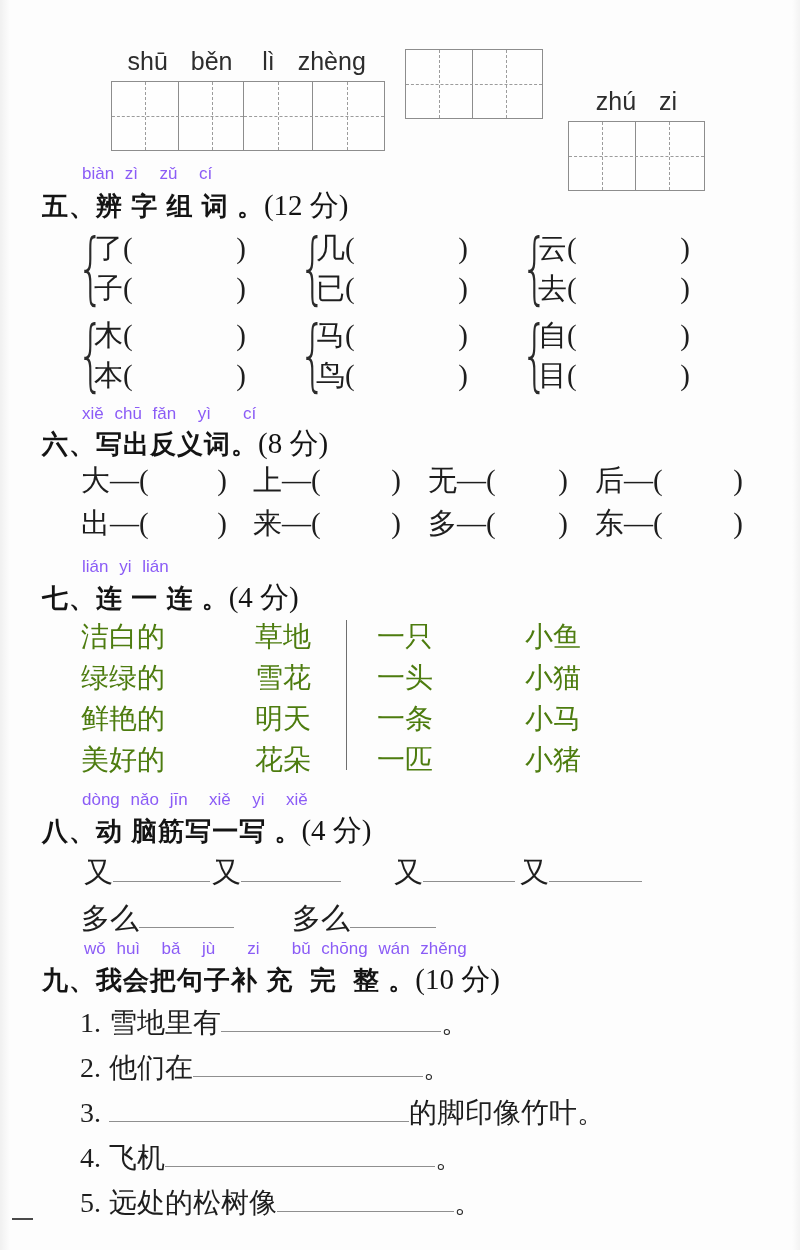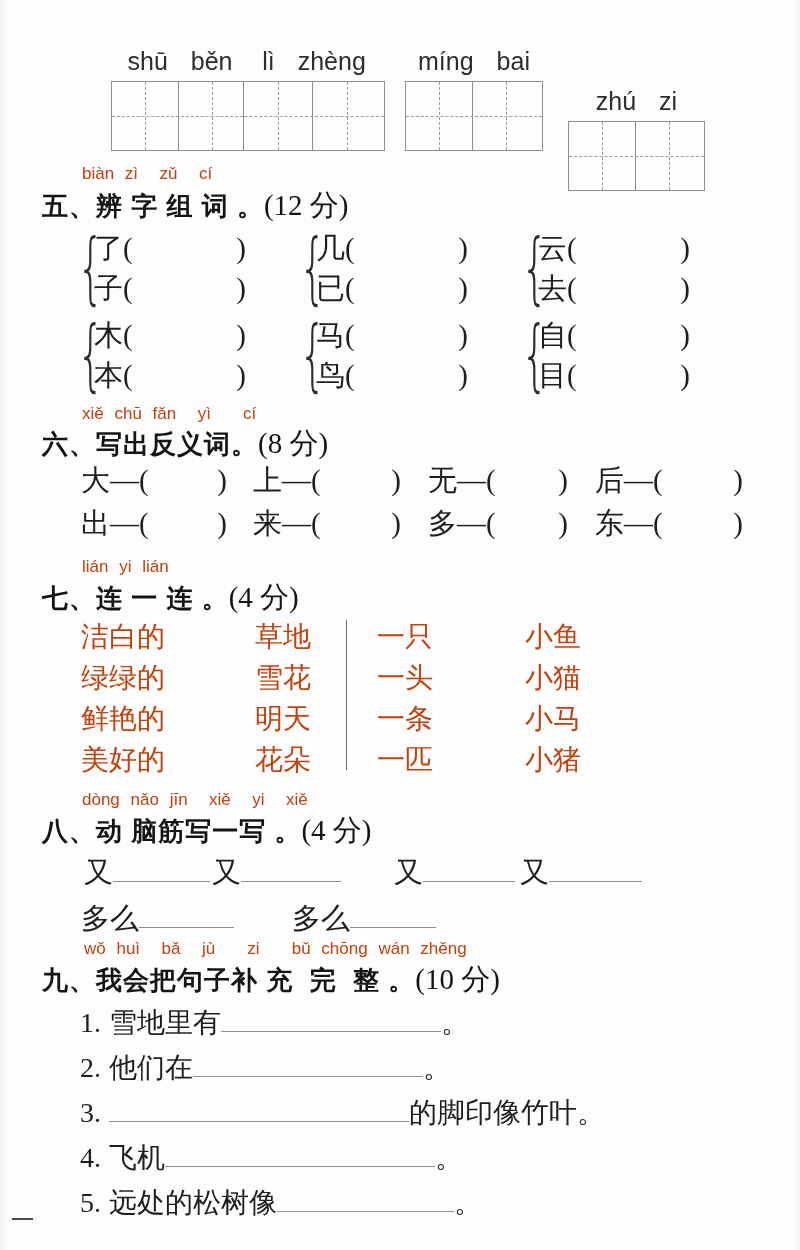--- a/index.html
+++ b/index.html
@@ -27,21 +27,21 @@
   .wgrid{position:relative;display:flex;border:1.6px solid #8d8d8d;margin-top:4px;background:#fefefe;}
   .wgrid::after{content:"";position:absolute;left:0;right:0;top:50%;border-top:1.4px dashed #9c9c9c;}
   .wcell{position:relative;width:66px;height:68px;border-right:1.6px solid #8d8d8d;}
   .wcell:last-child{border-right:none;}
   .wcell::before{content:"";position:absolute;left:50%;top:0;bottom:0;border-left:1.4px dashed #9c9c9c;}
 
   
   .pysm{
     position:absolute;
     font-family:"Liberation Sans","DejaVu Sans",sans-serif;
-    font-size:17px;color:#c2410c;word-spacing:6px;white-space:pre;
+    font-size:17px;color:#8b5cf6;word-spacing:6px;white-space:pre;
   }
   
   .heading{
     position:absolute;left:42px;
     font-family:"Liberation Sans","DejaVu Sans",sans-serif;
     font-weight:700;font-size:26px;color:#141414;letter-spacing:1px;
     white-space:pre;
   }
   .score{font-family:"Liberation Serif","DejaVu Serif",serif;font-weight:400;font-size:29px;letter-spacing:0;}
 
@@ -56,21 +56,21 @@
   .pair-line{display:flex;align-items:baseline;width:152px;font-size:29px;line-height:40px;color:#1e1e1e;}
   .pair-line .gap{flex:1;}
 
   .zi{font-family:"Liberation Serif","DejaVu Serif",serif;color:#1e1e1e;}
 
   
   .ant{position:absolute;display:flex;align-items:baseline;font-size:29px;line-height:36px;color:#1e1e1e;}
   .ant .gap{flex:1;}
 
   
-  .mcol{position:absolute;display:flex;flex-direction:column;font-size:28px;color:#c2410c;}
+  .mcol{position:absolute;display:flex;flex-direction:column;font-size:28px;color:#4d7c0f;}
   .mcol .mitem{height:41px;line-height:41px;}
   .vdivider{position:absolute;border-left:1.6px solid #6f6f6f;}
 
   
   .pat{position:absolute;display:flex;align-items:baseline;font-size:29px;color:#1e1e1e;}
   .ublank{display:inline-block;border-bottom:1.5px solid #8f8f8f;}
 
   
   .sent{position:absolute;display:flex;align-items:baseline;font-size:28px;color:#1e1e1e;}
   .sent .num{margin-right:8px;}
@@ -90,21 +90,20 @@
     </div>
   </div>
   <div class="wword" style="left:243px;top:45px;width:142px;">
     <div class="wpinyin">lì zhèng</div>
     <div class="wgrid">
       <div class="wcell" style="width:68px"></div>
       <div class="wcell" style="width:68px"></div>
     </div>
   </div>
   <div class="wword" style="left:405px;top:45px;width:138px;">
-    <div class="wpinyin">míng bai</div>
     <div class="wgrid">
       <div class="wcell"></div>
       <div class="wcell"></div>
     </div>
   </div>
   <div class="wword" style="left:568px;top:45px;width:137px;margin-top:40px;">
     <div class="wpinyin">zhú zi</div>
     <div class="wgrid">
       <div class="wcell"></div>
       <div class="wcell"></div>

